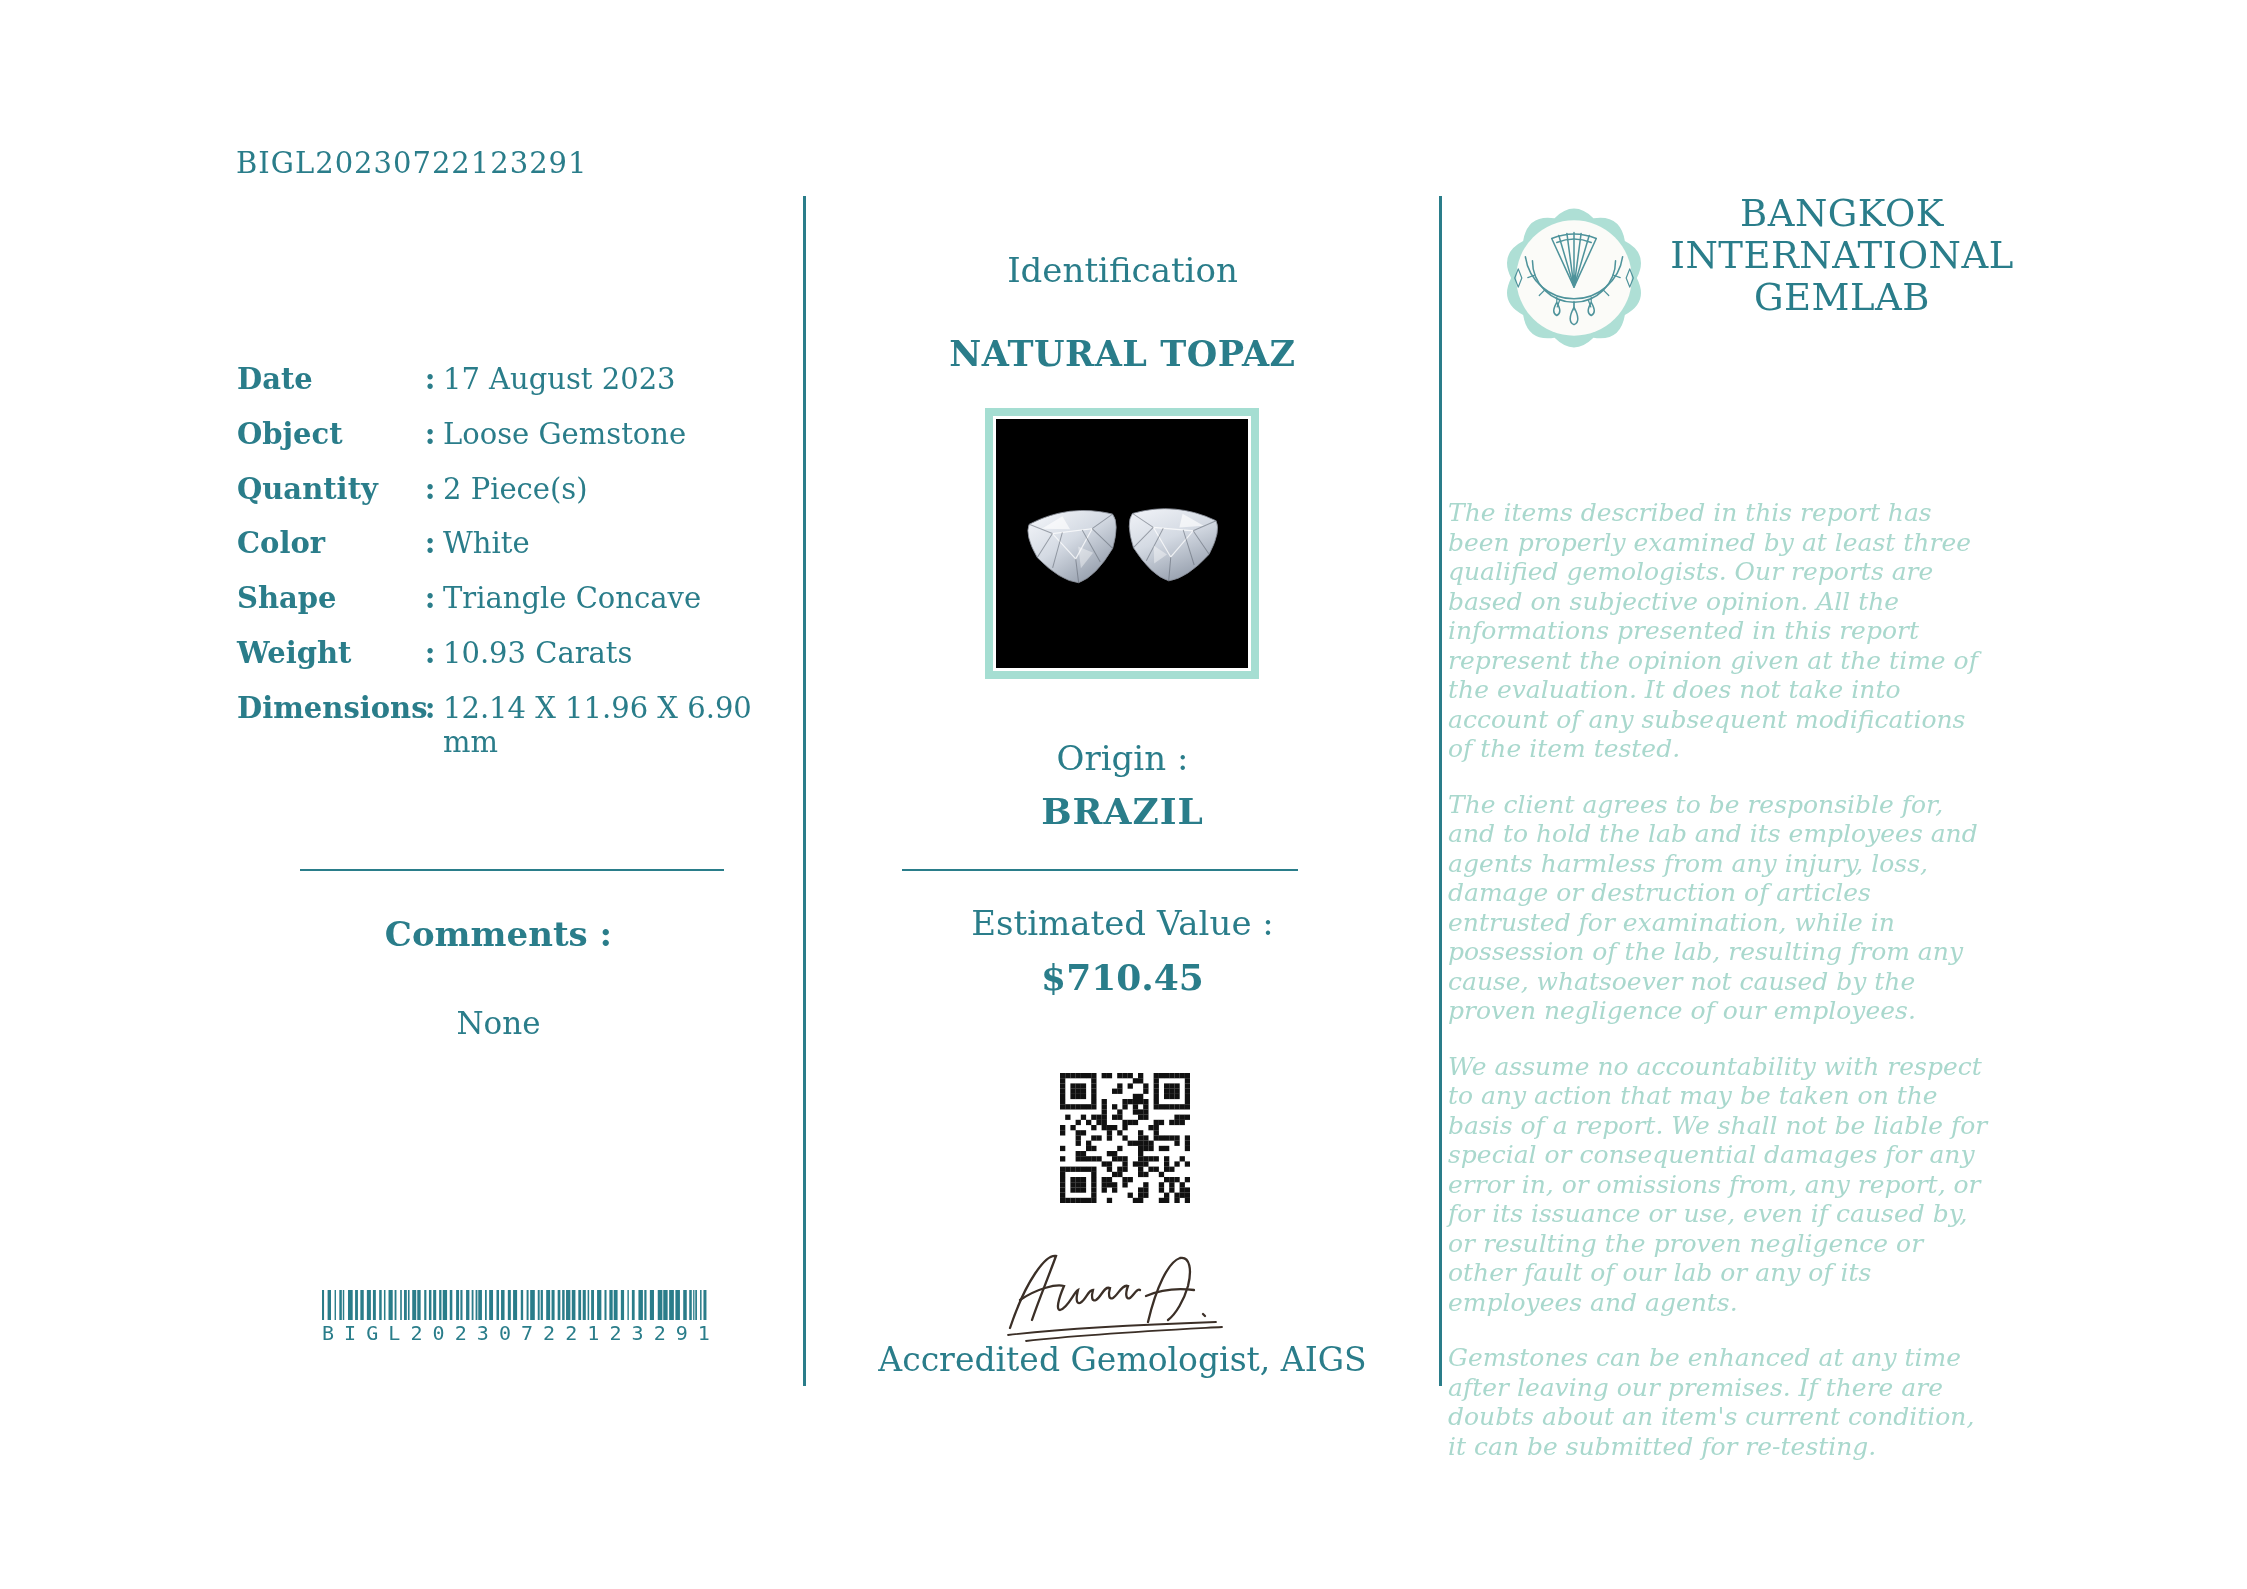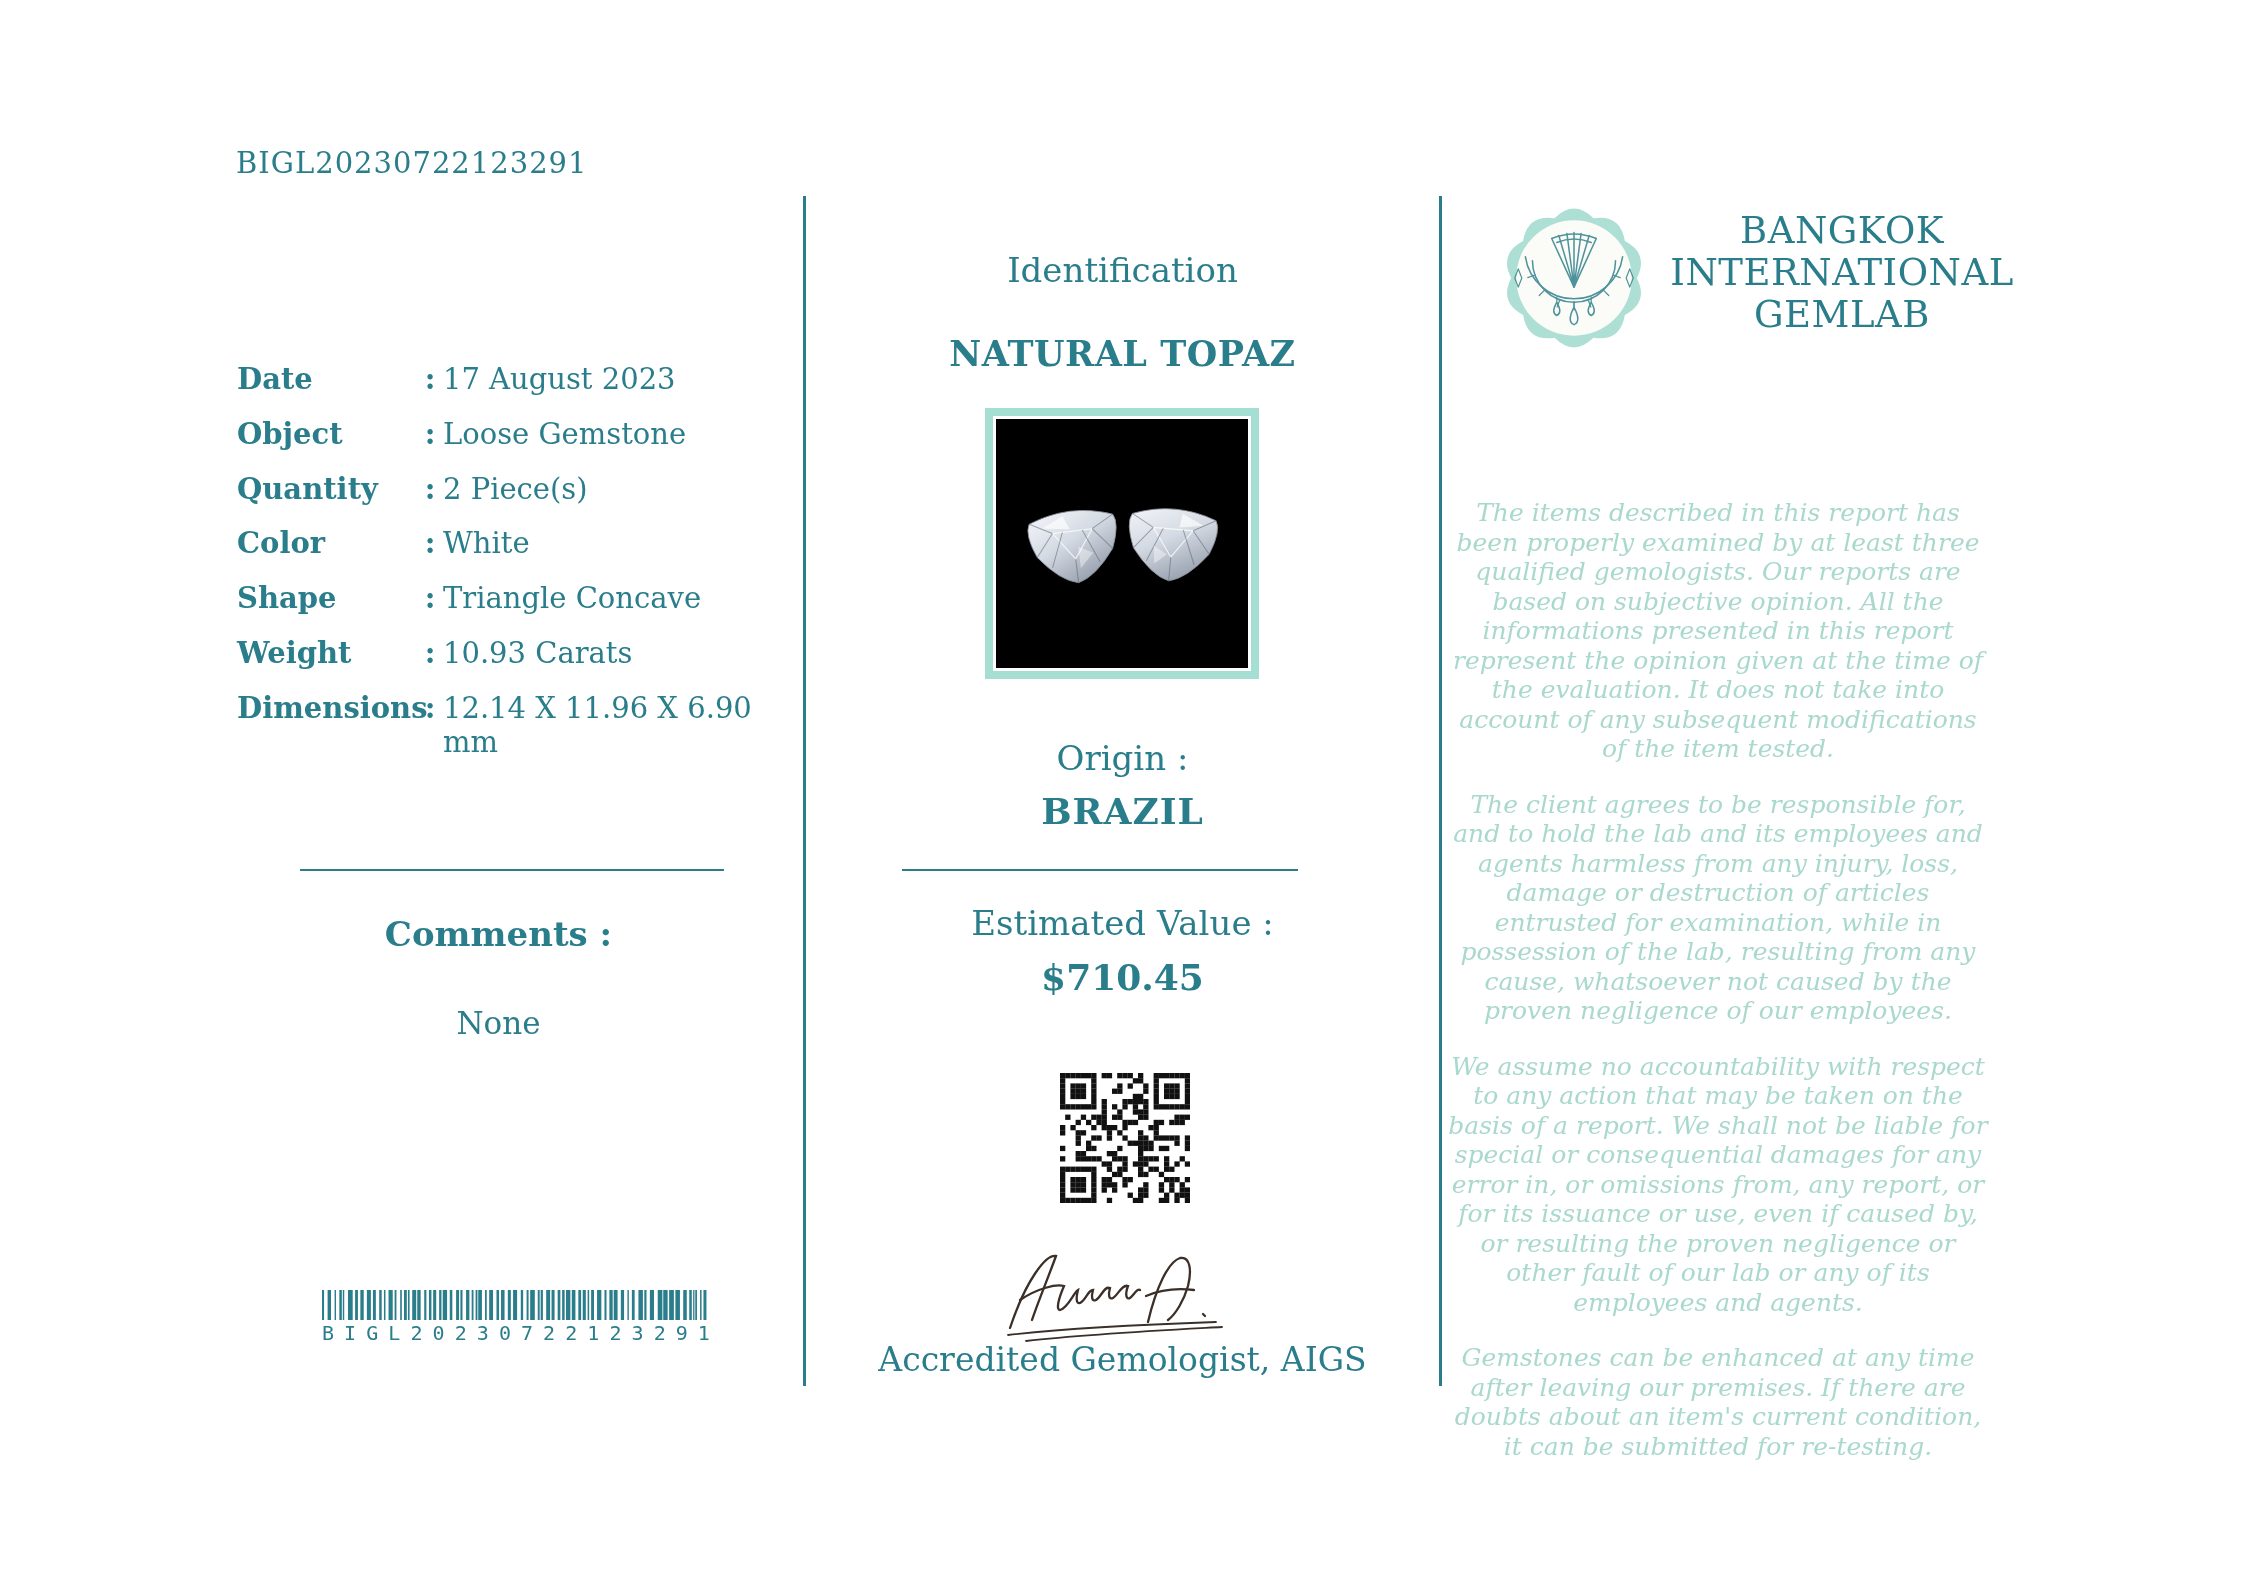--- a/index.html
+++ b/index.html
@@ -40,23 +40,23 @@
   .origin-value{top:790px;font-size:36px;font-weight:bold;letter-spacing:1px;}
   .mid-divider{left:902px;top:869px;width:396px;height:2px;background:#2a7d8a;}
   .est-label{top:903px;font-size:34px;}
   .est-value{top:956px;font-size:36px;font-weight:bold;}
   .qr-box{left:1060px;top:1073px;width:130px;height:130px;}
   .sig-box{left:998px;top:1240px;width:250px;height:105px;}
   .credential{top:1340px;font-size:33px;}
 
   
   .logo-box{left:1498px;top:200px;width:152px;height:156px;}
-  .lab-name{left:1662px;top:210px;width:360px;text-align:center;font-size:37px;line-height:1.13;letter-spacing:0.5px;}
+  .lab-name{left:1662px;top:193px;width:360px;text-align:center;font-size:37px;line-height:1.13;letter-spacing:0.5px;}
   .prov-title{left:1448px;top:420px;width:540px;text-align:center;font-size:35px;letter-spacing:0.5px;}
-  .provisions{left:1448px;top:498px;width:540px;text-align:center;color:#a9d8cd;font-style:italic;
+  .provisions{left:1448px;top:498px;width:540px;text-align:left;color:#a9d8cd;font-style:italic;
               font-size:25px;line-height:1.18;}
   .provisions p{margin:0 0 26px 0;}
 </style>
 </head>
 <body>
 
 <div class="page">
 
   <div class="abs report-number">BIGL20230722123291</div>
 

